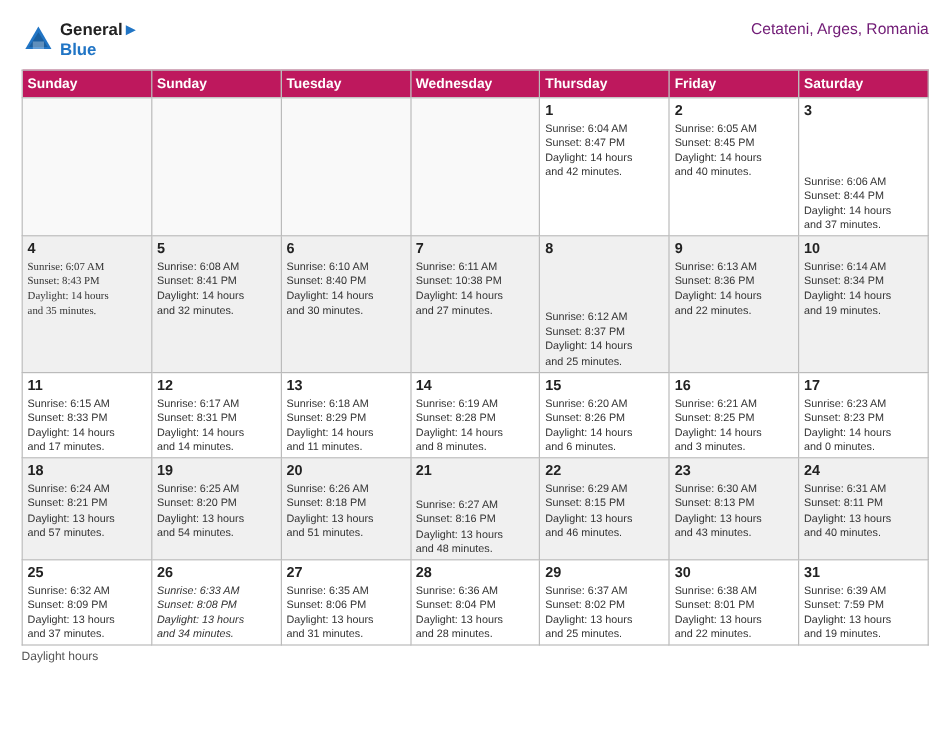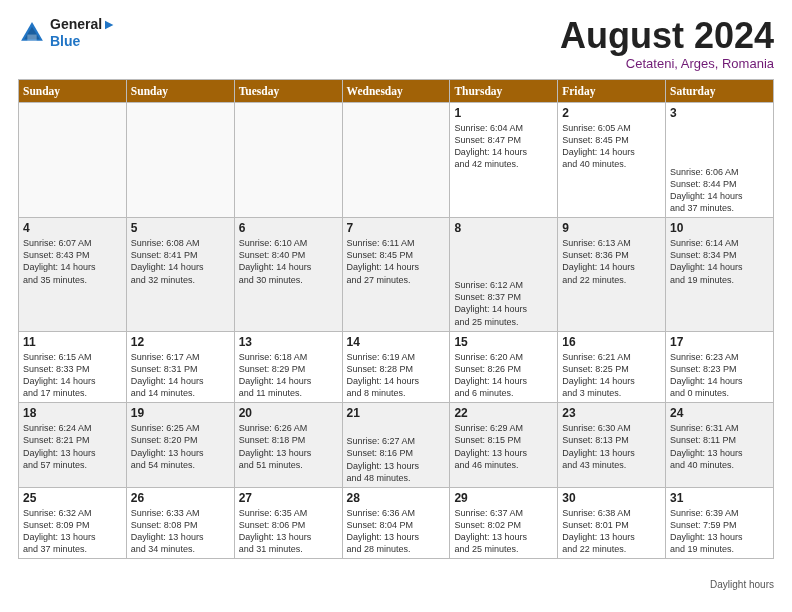--- a/index.html
+++ b/index.html
@@ -46,28 +46,27 @@
       color: #701a75;
     }
     .calendar {
       flex: 1;
       border: 1px solid #bbb;
       border-collapse: collapse;
       width: 100%;
       table-layout: fixed;
     }
     .calendar th {
-      background-color: #a16207;
+      background-color: #be185d;
       color: #fff;
       font-size: 11.5px;
       font-weight: bold;
       padding: 5px 4px;
       border: 1px solid #bbb;
       text-align: left;
-      font-family: Liberation Serif, serif;
     }
     .calendar td {
       border: 1px solid #bbb;
       vertical-align: top;
       padding: 3px 4px;
       font-size: 9.5px;
       color: #222;
       background: #fff;
     }
     .calendar tr:nth-child(even) td {
@@ -89,42 +88,41 @@
       font-size: 9px;
       line-height: 1.35;
       color: #333;
     }
     .empty-cell {
       background: #f9f9f9 !important;
     }
     .footer-note {
       font-size: 10px;
       color: #555;
-      margin-top: 20px;
-      text-align: right;
+      margin-top: 4px;
+      text-align: left;
     }
   </style>
 </head>
 <body>
 
 <div class="page">
   <div class="header">
     <div class="logo">
       <svg class="logo-icon" viewBox="0 0 36 36">
         <polygon points="18,4 32,28 4,28" fill="#2175c5"></polygon>
         <polygon points="18,10 28,26 8,26" fill="#1a5fa0"></polygon>
         <rect x="12" y="20" width="12" height="8" fill="#fff" opacity="0.3"></rect>
       </svg>
       <div>
         <div style="font-size:14px;font-weight:bold;color:#222;line-height:1.2;">General<span style="color:#2175c5;">►</span></div>
         <div style="font-size:14px;font-weight:bold;color:#2175c5;line-height:1.2;">Blue</div>
       </div>
     </div>
     <div class="title-block">
-      <div class="month-title">August 2024</div>
       <div class="subtitle">Cetateni, Arges, Romania</div>
     </div>
   </div>
 
   <table class="calendar">
     <thead>
       <tr>
 
       <th>Sunday</th>
           <th>Sunday</th>
@@ -159,21 +157,21 @@
             <span class="day-num">3</span>
             <div class="cell-text" style="white-space: pre-line; margin-top: 46px;">Sunrise: 6:06 AM
 Sunset: 8:44 PM
 Daylight: 14 hours
 and 37 minutes.</div>
           </td>
         </tr>
         <tr class="row-even">
           <td>
             <span class="day-num">4</span>
-            <div class="cell-text" style="white-space: pre-line;">Sunrise: 6:07 AM
+            <div class="cell-text" style="white-space: pre-line; font-family: Liberation Serif, serif;">Sunrise: 6:07 AM
 Sunset: 8:43 PM
 Daylight: 14 hours
 and 35 minutes.</div>
           </td>
           <td>
             <span class="day-num">5</span>
             <div class="cell-text" style="white-space: pre-line;">Sunrise: 6:08 AM
 Sunset: 8:41 PM
 Daylight: 14 hours
 and 32 minutes.</div>
@@ -181,21 +179,21 @@
           <td>
             <span class="day-num">6</span>
             <div class="cell-text" style="white-space: pre-line;">Sunrise: 6:10 AM
 Sunset: 8:40 PM
 Daylight: 14 hours
 and 30 minutes.</div>
           </td>
           <td>
             <span class="day-num">7</span>
             <div class="cell-text" style="white-space: pre-line;">Sunrise: 6:11 AM
-Sunset: 8:45 PM
+Sunset: 10:38 PM
 Daylight: 14 hours
 and 27 minutes.</div>
           </td>
           <td>
             <span class="day-num">8</span>
             <div class="cell-text" style="white-space: pre-line; margin-top: 44px;">Sunrise: 6:12 AM
 Sunset: 8:37 PM
 Daylight: 14 hours
 and 25 minutes.</div>
           </td>
@@ -319,21 +317,21 @@
         <tr class="row-odd">
           <td>
             <span class="day-num">25</span>
             <div class="cell-text" style="white-space: pre-line;">Sunrise: 6:32 AM
 Sunset: 8:09 PM
 Daylight: 13 hours
 and 37 minutes.</div>
           </td>
           <td>
             <span class="day-num">26</span>
-            <div class="cell-text" style="white-space: pre-line;">Sunrise: 6:33 AM
+            <div class="cell-text" style="white-space: pre-line; font-style: italic;">Sunrise: 6:33 AM
 Sunset: 8:08 PM
 Daylight: 13 hours
 and 34 minutes.</div>
           </td>
           <td>
             <span class="day-num">27</span>
             <div class="cell-text" style="white-space: pre-line;">Sunrise: 6:35 AM
 Sunset: 8:06 PM
 Daylight: 13 hours
 and 31 minutes.</div>

